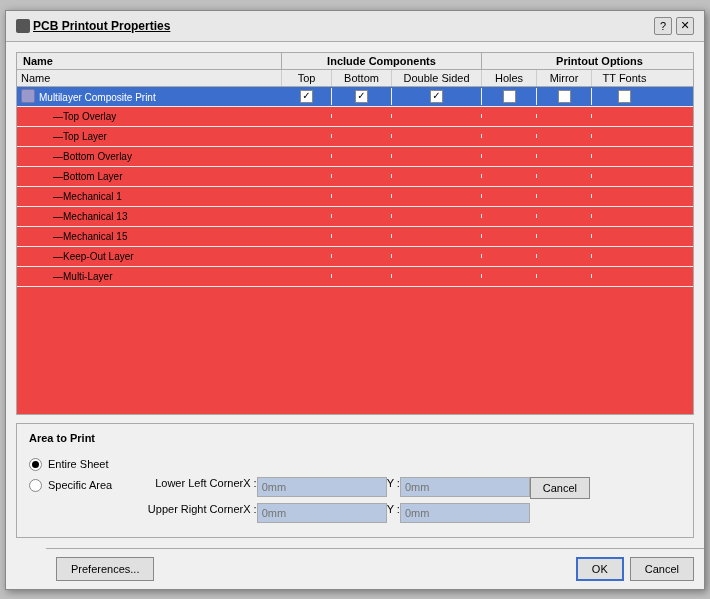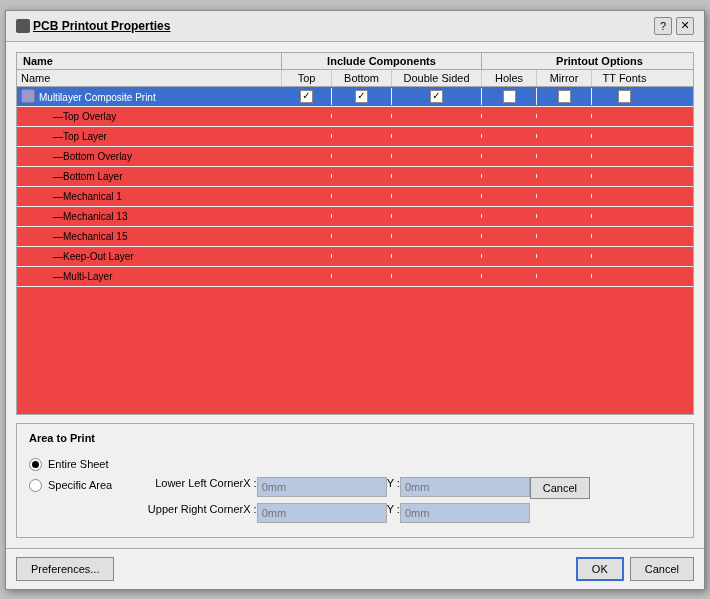--- a/index.html
+++ b/index.html
@@ -260,20 +260,21 @@
     }
 
     
     .dialog-footer {
       display: flex;
       align-items: center;
       justify-content: space-between;
       padding: 8px 10px;
       border-top: 1px solid #aaa;
       background: #f0f0f0;
+      margin-left: 40px;
     }
     .footer-btn {
       height: 24px;
       padding: 0 14px;
       background: #e0e0e0;
       border: 1px solid #888;
       font-size: 11px;
       cursor: pointer;
       display: flex;
       align-items: center;

